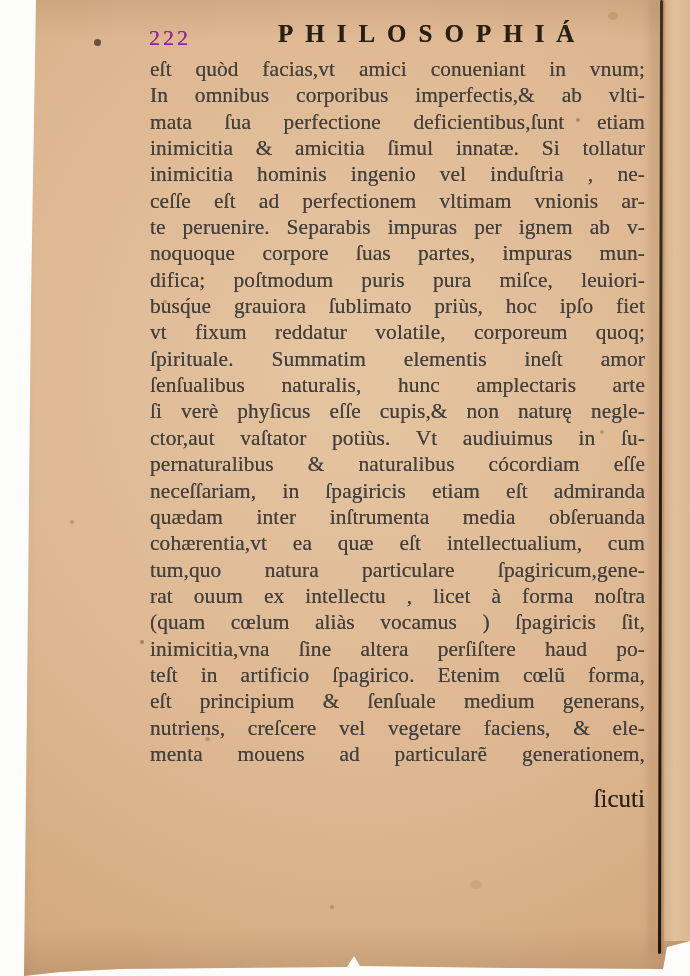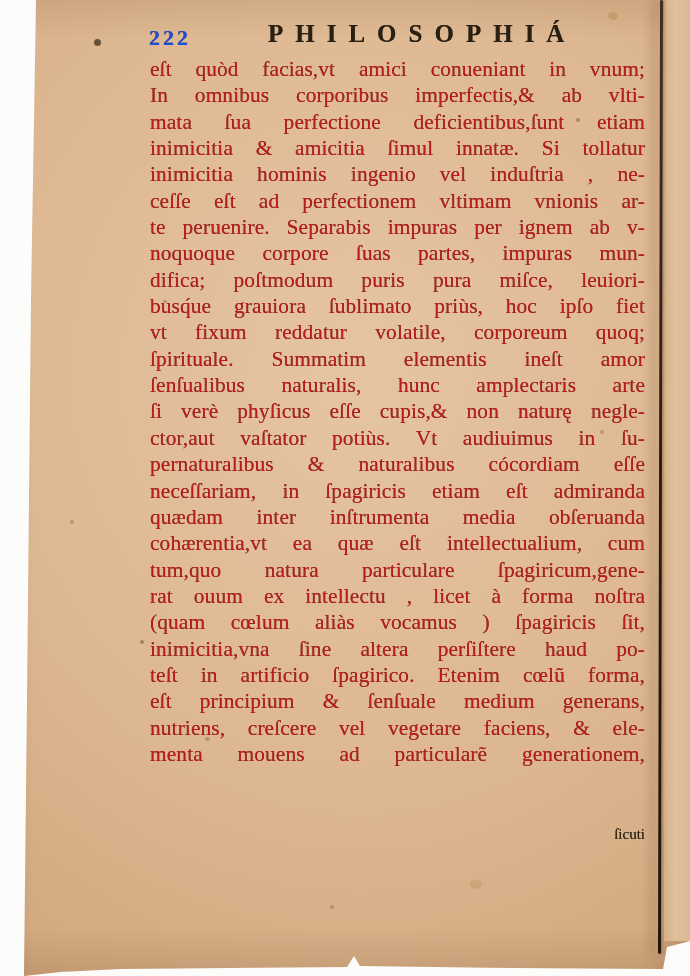--- a/index.html
+++ b/index.html
@@ -32,39 +32,39 @@
   }
   .gutter-line{
     position:absolute;left:659px;top:0;width:3px;height:954px;
     background:linear-gradient(180deg,#41301f 0%,#2b1e11 55%,#1f150b 100%);
     border-radius:2px;transform:rotate(.12deg);
     box-shadow:-7px 0 9px rgba(110,74,43,.35), 2px 0 2px rgba(90,60,35,.25);
   }
   
   .pagenum{
     position:absolute;left:149px;top:25px;
-    font-size:22px;font-weight:bold;letter-spacing:3px;color:#1d4ed8;
+    font-size:22px;font-weight:normal;letter-spacing:3px;color:#a21caf;
     text-shadow:0 0 .6px rgba(42,32,18,.7);
   }
   .running-title{
-    position:absolute;left:268px;top:20px;
+    position:absolute;left:278px;top:20px;
     font-size:25px;font-weight:bold;letter-spacing:12px;color:#2a2012;
     text-shadow:0 0 .6px rgba(42,32,18,.7);white-space:nowrap;
   }
   
   .textblock{
     position:absolute;left:150px;top:56px;width:495px;
-    font-size:21.4px;line-height:26.35px;color:#b91c1c;
+    font-size:21.4px;line-height:26.35px;color:#404040;
     text-shadow:0 0 .5px rgba(43,33,19,.65);
     letter-spacing:.1px;
   }
   .line{text-align:justify;text-align-last:justify;height:26.35px;overflow:visible;}
   .catchword{
-    position:absolute;left:150px;top:821px;width:495px;
-    font-size:15px;line-height:26.35px;color:#2b2113;
+    position:absolute;left:150px;top:786px;width:495px;
+    font-size:25px;line-height:26.35px;color:#2b2113;
     text-shadow:0 0 .5px rgba(43,33,19,.65);text-align:right;
   }
   
   .speck{position:absolute;border-radius:50%;}
   .s1{left:94px;top:39px;width:7px;height:7px;background:#53402c;opacity:.85;}
   .s2{left:608px;top:12px;width:10px;height:8px;background:#c08f5f;opacity:.6;}
   .s3{left:576px;top:118px;width:4px;height:4px;background:#8a684a;opacity:.6;}
   .s4{left:140px;top:640px;width:4px;height:4px;background:#7c5e42;opacity:.6;}
   .s5{left:205px;top:737px;width:5px;height:4px;background:#8f6d4e;opacity:.5;}
   .s6{left:330px;top:905px;width:4px;height:4px;background:#9b7856;opacity:.6;}

